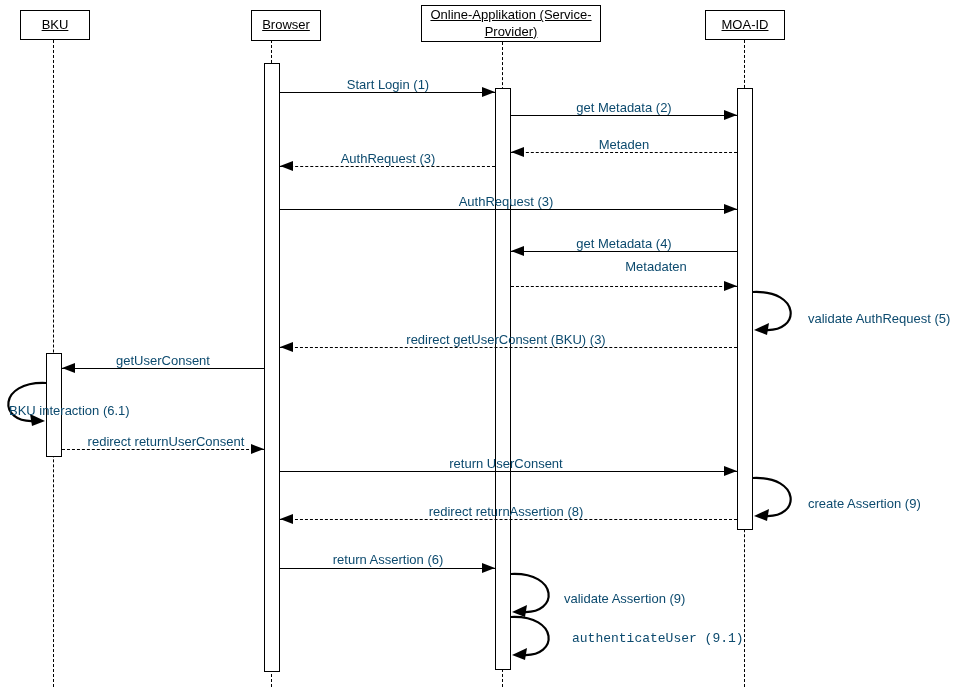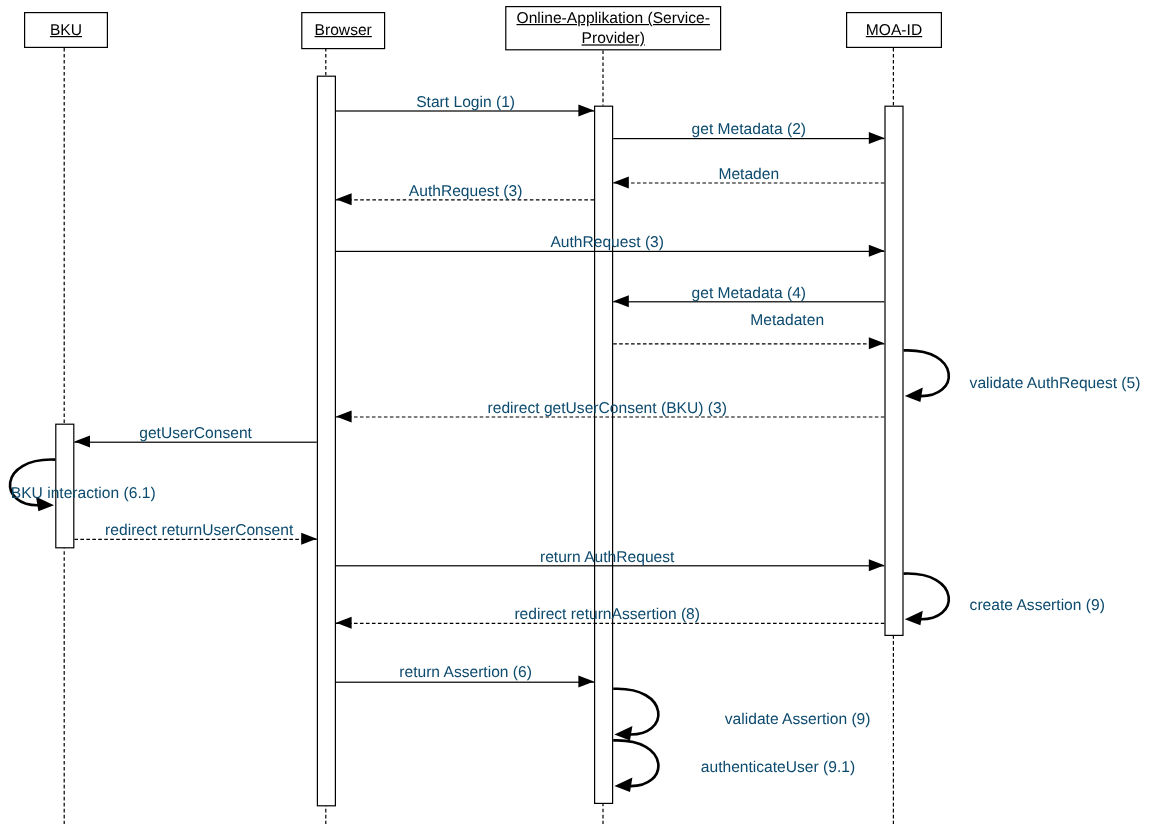--- a/index.html
+++ b/index.html
@@ -143,21 +143,21 @@
       <div class="arrow-head left" style="top: 342px; left: 280px;"></div>
       <div class="msg-label centered" style="left: 506px; top: 333px;">redirect getUserConsent (BKU) (3)</div>
       <div class="msg-line" style="left: 62px; top: 368px; width: 202px;"></div>
       <div class="arrow-head left" style="top: 363px; left: 62px;"></div>
       <div class="msg-label centered" style="left: 163px; top: 354px;">getUserConsent</div>
       <div class="msg-line dashed" style="left: 62px; top: 449px; width: 202px;"></div>
       <div class="arrow-head right" style="top: 444px; left: 251px;"></div>
       <div class="msg-label centered" style="left: 166px; top: 435px; text-align: right;">redirect returnUserConsent</div>
       <div class="msg-line" style="left: 280px; top: 471px; width: 457px;"></div>
       <div class="arrow-head right" style="top: 466px; left: 724px;"></div>
-      <div class="msg-label centered" style="left: 506px; top: 457px;">return AuthRequest</div>
+      <div class="msg-label centered" style="left: 506px; top: 457px;">return UserConsent</div>
       <div class="msg-line dashed" style="left: 280px; top: 519px; width: 457px;"></div>
       <div class="arrow-head left" style="top: 514px; left: 280px;"></div>
       <div class="msg-label centered" style="left: 506px; top: 505px;">redirect returnAssertion (8)</div>
       <div class="msg-line" style="left: 280px; top: 568px; width: 215px;"></div>
       <div class="arrow-head right" style="top: 563px; left: 482px;"></div>
       <div class="msg-label centered" style="left: 388px; top: 553px;">return Assertion (6)</div>
     </div>
   <div id="self-messages-layer">
       <svg class="self-loop" width="72" height="62" style="left: 753px; top: 284px;">
         <path d="M 0 8 C 48 6, 48 48, 12 46" fill="none" stroke="#000" stroke-width="2.2"></path>
@@ -171,20 +171,20 @@
       <div class="msg-label" style="left: 9px; top: 404px;">BKU interaction (6.1)</div>
       <svg class="self-loop" width="72" height="62" style="left: 753px; top: 470px;">
         <path d="M 0 8 C 48 6, 48 48, 12 46" fill="none" stroke="#000" stroke-width="2.2"></path>
         <polygon points="1,46 16,39 14,51" fill="#000"></polygon>
       </svg>
       <div class="msg-label" style="left: 808px; top: 497px;">create Assertion (9)</div>
       <svg class="self-loop" width="72" height="62" style="left: 511px; top: 566px;">
         <path d="M 0 8 C 48 6, 48 48, 12 46" fill="none" stroke="#000" stroke-width="2.2"></path>
         <polygon points="1,46 16,39 14,51" fill="#000"></polygon>
       </svg>
-      <div class="msg-label" style="left: 564px; top: 592px; margin-left: 40px;">validate Assertion (9)</div>
+      <div class="msg-label" style="left: 564px; top: 592px;">validate Assertion (9)</div>
       <svg class="self-loop" width="72" height="62" style="left: 511px; top: 609px;">
         <path d="M 0 8 C 48 6, 48 48, 12 46" fill="none" stroke="#000" stroke-width="2.2"></path>
         <polygon points="1,46 16,39 14,51" fill="#000"></polygon>
       </svg>
-      <div class="msg-label" style="left: 584px; top: 632px;">authenticateUser (9.1)</div>
+      <div class="msg-label" style="left: 572px; top: 632px; font-family: Liberation Mono, monospace;">authenticateUser (9.1)</div>
     </div>
 </div>
 
 </body></html>

